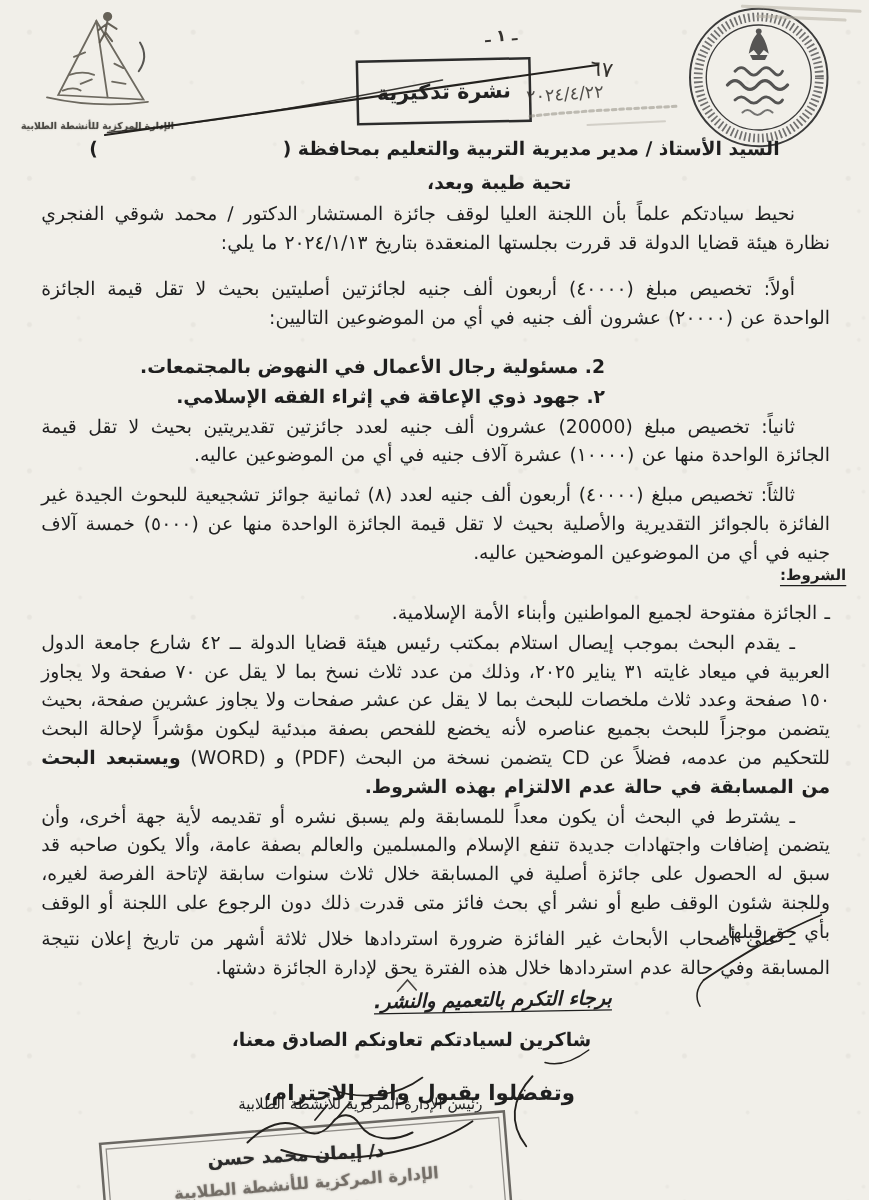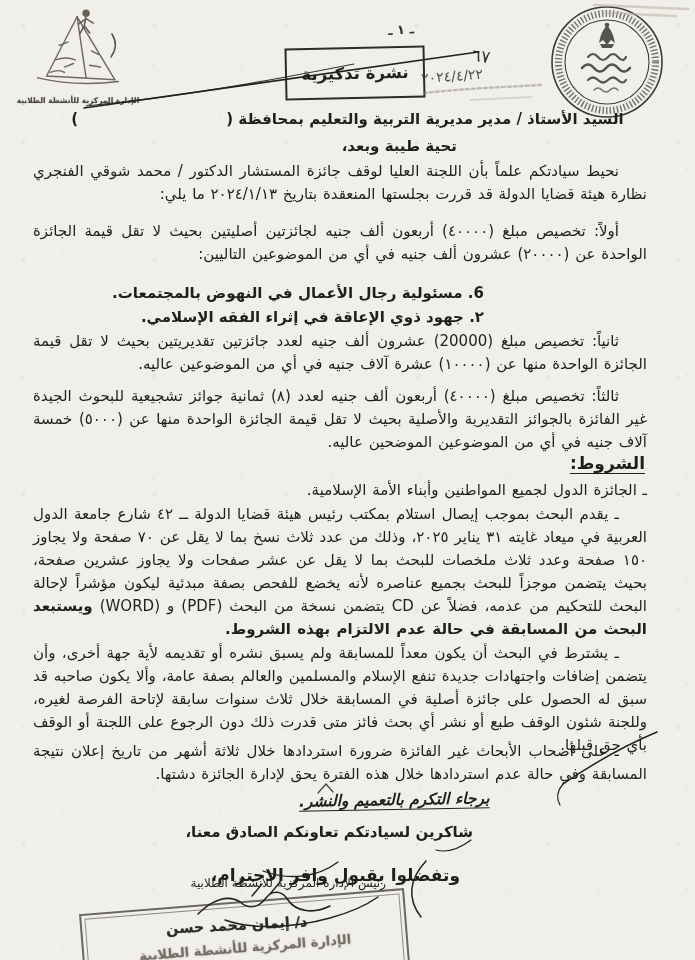--- a/index.html
+++ b/index.html
@@ -31,27 +31,27 @@
   .title-box span{font-size:16.5px;font-weight:bold;color:#222;}
   .hand{color:#35322e;}
   .ref-num{position:absolute;top:46px;left:472px;font-size:17px;transform:rotate(7deg);letter-spacing:1px;}
   .hand-date{position:absolute;top:68px;left:421px;font-size:14px;transform:rotate(-4deg);
     letter-spacing:2px;opacity:.85;}
   
   .addressee{position:absolute;top:110px;right:33px;left:33px;font-size:15px;font-weight:bold;text-align:center;}
   .blank-gap{display:inline-block;width:148px;}
   .greeting{position:absolute;top:137px;right:238px;font-size:15px;font-weight:bold;}
   .para{
-    position:absolute;right:48px;left:33px;margin:0;
+    position:absolute;right:31px;left:33px;margin:0;
     font-size:15px;line-height:23px;text-align:justify;word-spacing:1px;
   }
   .indent{text-indent:28px;}
   .topics{position:absolute;right:211px;left:33px;font-size:15px;line-height:24px;font-weight:bold;}
   .cond-heading{
-    position:absolute;top:453px;right:50px;font-size:17px;font-weight:bold;
+    position:absolute;top:453px;right:18px;font-size:12px;font-weight:bold;
     text-decoration:underline;text-underline-offset:4px;
   }
   .bold-tail{font-weight:bold;}
   .closing-request{position:absolute;top:791px;right:206px;font-size:15.5px;font-weight:bold;
     font-style:italic;text-decoration:underline;text-underline-offset:4px;transform:rotate(-1deg);}
   .closing-thanks{position:absolute;top:823px;right:222px;font-size:15px;font-weight:bold;}
   .closing-respect{position:absolute;top:865px;right:235px;font-size:17px;font-weight:bold;}
   .signer-title{position:absolute;top:876px;right:309px;font-size:12px;font-weight:normal;white-space:nowrap;}
   .signer-name{
     position:absolute;top:917px;left:166px;font-size:14.5px;font-weight:bold;color:#2b2b2b;
@@ -120,27 +120,27 @@
     <span>نشرة تذكيرية</span>
   </div>
   <div class="ref-num hand">٦٧</div>
   <div class="hand-date hand">٢٠٢٤/٤/٢٢</div>
 
   <div class="addressee"><span>السيد الأستاذ / مدير مديرية التربية والتعليم بمحافظة (</span><span class="blank-gap"></span><span>)</span></div>
   <div class="greeting">تحية طيبة وبعد،</div>
 
   <p class="para indent" style="top:160px">نحيط سيادتكم علماً بأن اللجنة العليا لوقف جائزة المستشار الدكتور / محمد شوقي الفنجري نظارة هيئة قضايا الدولة قد قررت بجلستها المنعقدة بتاريخ ٢٠٢٤/١/١٣ ما يلي:</p>
   <p class="para indent" style="top:220px">أولاً: تخصيص مبلغ (٤٠٠٠٠) أربعون ألف جنيه لجائزتين أصليتين بحيث لا تقل قيمة الجائزة الواحدة عن (٢٠٠٠٠) عشرون ألف جنيه في أي من الموضوعين التاليين:</p>
-  <div class="topics" style="top:281px">6. مسئولية رجال الأعمال في النهوض بالمجتمعات.</div>
+  <div class="topics" style="top:281px">2. مسئولية رجال الأعمال في النهوض بالمجتمعات.</div>
   <div class="topics" style="top:305px">٢. جهود ذوي الإعاقة في إثراء الفقه الإسلامي.</div>
   <p class="para indent" style="top:330px">ثانياً: تخصيص مبلغ (20000) عشرون ألف جنيه لعدد جائزتين تقديريتين بحيث لا تقل قيمة الجائزة الواحدة منها عن (١٠٠٠٠) عشرة آلاف جنيه في أي من الموضوعين عاليه.</p>
   <p class="para indent" style="top:385px">ثالثاً: تخصيص مبلغ (٤٠٠٠٠) أربعون ألف جنيه لعدد (٨) ثمانية جوائز تشجيعية للبحوث الجيدة غير الفائزة بالجوائز التقديرية والأصلية بحيث لا تقل قيمة الجائزة الواحدة منها عن (٥٠٠٠) خمسة آلاف جنيه في أي من الموضوعين الموضحين عاليه.</p>
 
   <div class="cond-heading">الشروط:</div>
-  <p class="para" style="top:479px">ـ الجائزة الدول لجميع المواطنين وأبناء الأمة الإسلامية.</p>
+  <p class="para" style="top:479px">ـ الجائزة مفتوحة لجميع المواطنين وأبناء الأمة الإسلامية.</p>
   <p class="para indent" style="top:503px"><span>ـ يقدم البحث بموجب إيصال استلام بمكتب رئيس هيئة قضايا الدولة ــ ٤٢ شارع جامعة الدول العربية في ميعاد غايته ٣١ يناير ٢٠٢٥، وذلك من عدد ثلاث نسخ بما لا يقل عن ٧٠ صفحة ولا يجاوز ١٥٠ صفحة وعدد ثلاث ملخصات للبحث بما لا يقل عن عشر صفحات ولا يجاوز عشرين صفحة، بحيث يتضمن موجزاً للبحث بجميع عناصره لأنه يخضع للفحص بصفة مبدئية ليكون مؤشراً لإحالة البحث للتحكيم من عدمه، فضلاً عن CD يتضمن نسخة من البحث (PDF) و (WORD) </span><span class="bold-tail">ويستبعد البحث من المسابقة في حالة عدم الالتزام بهذه الشروط.</span></p>
   <p class="para indent" style="top:642px">ـ يشترط في البحث أن يكون معداً للمسابقة ولم يسبق نشره أو تقديمه لأية جهة أخرى، وأن يتضمن إضافات واجتهادات جديدة تنفع الإسلام والمسلمين والعالم بصفة عامة، وألا يكون صاحبه قد سبق له الحصول على جائزة أصلية في المسابقة خلال ثلاث سنوات سابقة لإتاحة الفرصة لغيره، وللجنة شئون الوقف طبع أو نشر أي بحث فائز متى قدرت ذلك دون الرجوع على اللجنة أو الوقف بأي حق قبلها.</p>
   <p class="para indent" style="top:740px">ـ على أصحاب الأبحاث غير الفائزة ضرورة استردادها خلال ثلاثة أشهر من تاريخ إعلان نتيجة المسابقة وفي حالة عدم استردادها خلال هذه الفترة يحق لإدارة الجائزة دشتها.</p>
 
   <div class="closing-request">برجاء التكرم بالتعميم والنشر.</div>
   <div class="closing-thanks">شاكرين لسيادتكم تعاونكم الصادق معنا،</div>
   <div class="closing-respect">وتفضلوا بقبول وافر الاحترام،</div>
   <div class="signer-title">رئيس الإدارة المركزية للأنشطة الطلابية</div>
   <div class="signer-name">د/ إيمان محمد حسن</div>
 

